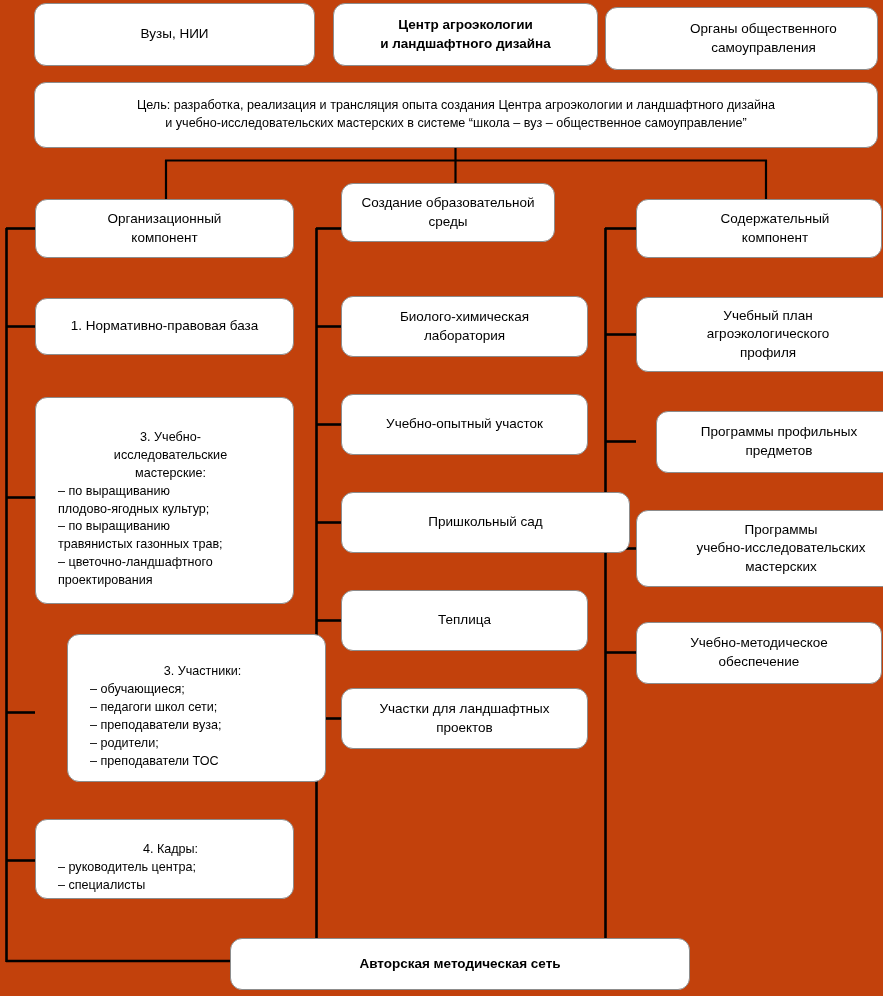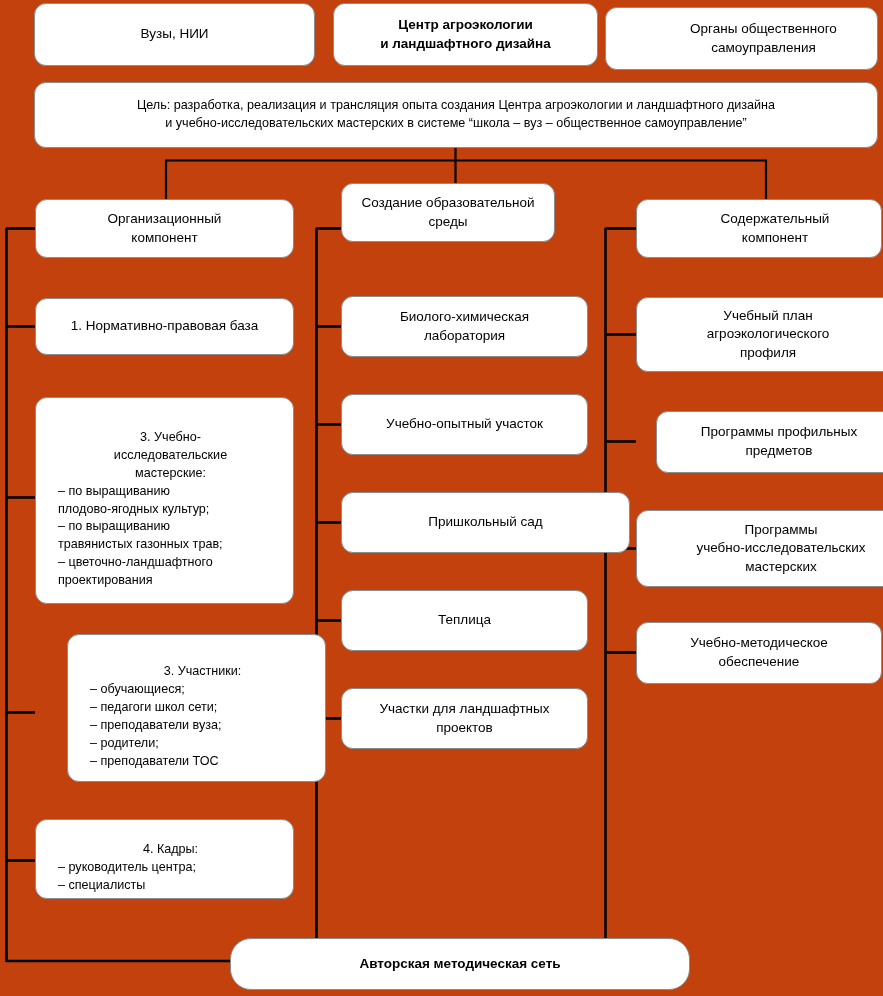--- a/index.html
+++ b/index.html
@@ -196,17 +196,17 @@
     <span class="txt">Программы
 учебно-исследовательских
 мастерских</span>
   </div>
 
   <div class="node" style="left:636px; top:622px; width:246px; height:62px;">
     <span class="txt">Учебно-методическое
 обеспечение</span>
   </div>
 
-  <div class="node bold" style="left:230px; top:938px; width:460px; height:52px;border-radius:21px;">
+  <div class="node bold" style="left:230px; top:938px; width:460px; height:52px;">
     <span class="txt">Авторская методическая сеть</span>
   </div>
 
 </div>
 
 </body></html>

